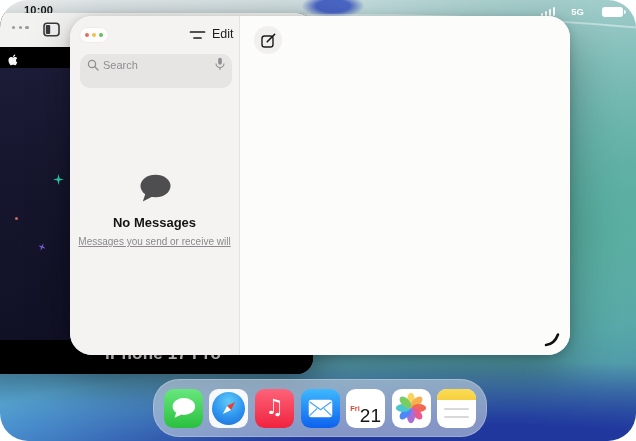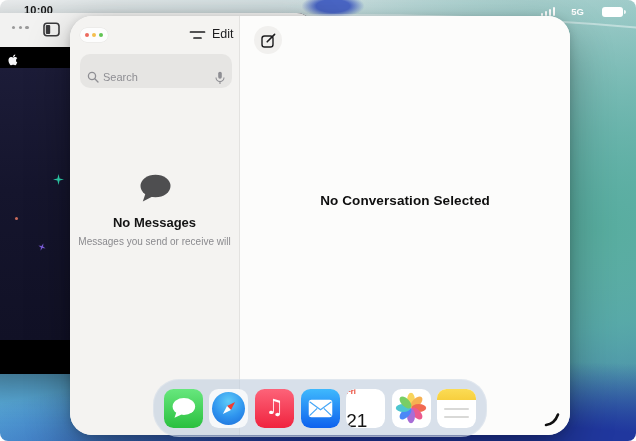--- a/index.html
+++ b/index.html
@@ -1,21 +1,21 @@
 <!DOCTYPE html>
 <html><head>
 <meta charset="utf-8">
 <style>
   * { margin:0; padding:0; box-sizing:border-box; }
   html,body { background:#ffffff; }
   body { font-family:"Liberation Sans","DejaVu Sans",sans-serif; }
 
   .screen {
     position:relative; width:636px; height:441px;
-    border-radius:8px; overflow:hidden;
+    border-radius:28px; overflow:hidden;
     background:
       radial-gradient(42px 16px at 333px 6px, #4a66c6 0%, #4a66c6 40%, rgba(74,102,198,0) 75%),
       radial-gradient(900px 150px at 78% 105%, #20379e 25%, rgba(32,55,158,0) 68%),
       radial-gradient(520px 340px at 2% 100%, #55a8dc 0%, rgba(85,168,220,0) 62%),
       radial-gradient(620px 460px at 94% 52%, #58ad9f 0%, rgba(88,173,159,0) 70%),
       linear-gradient(168deg, #edeff0 0%, #d4e3e5 12%, #a9cfd2 33%, #7ab9bc 56%, #579fbe 79%, #2e55ae 98%);
   }
   .wallpaper-arc {
     position:absolute; left:-650px; top:14px; width:2000px; height:600px;
     border-radius:50%; border-top:2px solid rgba(255,255,255,.42);
@@ -46,43 +46,43 @@
   .bg-sitenav { position:relative; height:21px; background:#000; }
   .apple-logo { position:absolute; left:38px; top:5px; }
   .bg-content { position:relative; height:272px;
     background:linear-gradient(180deg,#1c1c38 0%,#15152d 45%,#111126 100%); }
   .sparkle { position:absolute; }
   .bg-bottom { position:relative; height:34px; background:#000; overflow:visible; }
   .hero-heading { position:absolute; left:135px; top:4px; color:#f5f5f7; font-size:17px; font-weight:700; letter-spacing:.2px; white-space:nowrap; }
 
   
   .msg-window {
-    position:absolute; left:70px; top:16px; width:500px; height:419px;
+    position:absolute; left:70px; top:16px; width:500px; height:339px;
     border-radius:22px; overflow:hidden; display:flex;
     background:#fbfbfa;
     box-shadow:0 18px 45px rgba(0,0,0,.32), 0 2px 10px rgba(0,0,0,.18);
   }
   .msg-sidebar { position:relative; width:170px; background:#f4f3f1; border-right:1px solid #e3e2e0; flex:none; }
   .traffic-pill { position:absolute; left:10px; top:12px; width:28px; height:14px; border-radius:7px;
     background:#fdfdfd; box-shadow:0 0 0 .5px rgba(0,0,0,.06); display:flex; align-items:center; justify-content:center; gap:2.6px; }
   .traffic-pill i { width:4.6px; height:4.6px; border-radius:50%; display:block; }
   .tl-red{background:#ec6a5e;} .tl-yellow{background:#f5bf4f;} .tl-green{background:#61c454;}
   .filter-btn { position:absolute; left:116px; top:11px; width:22px; height:16px; display:flex; align-items:center; justify-content:center; }
   .edit-btn { position:absolute; left:142px; top:11px; font-size:12.5px; color:#1c1c1e; font-weight:400; cursor:default; }
   .search-field { position:absolute; left:10px; top:38px; width:152px; height:20px; border-radius:10px;
-    background:#e6e5e3; display:flex; align-items:flex-start; padding:17px 7px; gap:4px; }
+    background:#e6e5e3; display:flex; align-items:flex-end; padding:17px 7px; gap:4px; }
   .search-field input { flex:1; min-width:0; border:none; outline:none; background:transparent; font-size:11px; color:#3a3a3c;
     font-family:"Liberation Sans","DejaVu Sans",sans-serif; }
   .search-field input::placeholder { color:#8e8e93; }
 
   .empty-state { position:absolute; left:0; top:157px; width:100%; text-align:center; }
   .empty-state .bubble { display:inline-block; margin-bottom:7px; }
   .empty-title { font-size:13px; font-weight:700; color:#141414; margin-bottom:5px; }
   .empty-caption { font-size:10px; line-height:1.3; color:#8a8a8e; }
-  .empty-caption span { display:block; }
+  .empty-caption span { display:block;text-decoration:underline; }
 
   .conv-pane { position:relative; flex:1; background:#fcfcfb; }
   .compose-btn { position:absolute; left:14px; top:10px; width:28px; height:28px; border-radius:50%;
     background:#f1f0ee; display:flex; align-items:center; justify-content:center; }
   .no-conv { position:absolute; left:0; top:177px; width:100%; text-align:center;
     font-size:13.5px; font-weight:700; color:#0e0e0e; letter-spacing:.1px; }
   .resize-handle { position:absolute; right:8px; bottom:3px; }
 
   
   .dock {
@@ -93,21 +93,21 @@
   }
   .dock-icon { width:39px; height:39px; border-radius:9.5px; overflow:hidden; position:relative; flex:none; }
   .di-messages { background:linear-gradient(180deg,#67e77d,#2ac03f); display:flex; align-items:center; justify-content:center; }
   .di-safari { background:#f6f8fa; display:flex; align-items:center; justify-content:center; }
   .safari-face { width:33px; height:33px; border-radius:50%;
     background:radial-gradient(circle at 50% 28%, #5ecbf8 0%, #2e93ee 55%, #1a6bd8 100%);
     display:flex; align-items:center; justify-content:center; }
   .di-music { background:linear-gradient(180deg,#fd6379,#f0233e); display:flex; align-items:center; justify-content:center; }
   .music-note { color:#fff; font-size:21px; font-family:"DejaVu Sans",sans-serif; line-height:1; margin-top:-2px; }
   .di-mail { background:linear-gradient(180deg,#3fb9fd,#0d61ee); display:flex; align-items:center; justify-content:center; }
-  .di-calendar { background:#fff; display:flex; flex-direction:column; align-items:flex-start; justify-content:center; }
+  .di-calendar { background:#fff; display:flex; flex-direction:row; align-items:center; justify-content:center; }
   .cal-weekday { font-size:7.5px; color:#e8402f; font-weight:600; margin-top:1px; }
   .cal-day { font-size:19px; font-weight:300; color:#151515; line-height:1; margin-top:15px; }
   .di-photos { background:#fff; display:flex; align-items:center; justify-content:center; }
   .di-notes { background:#fff; }
   .notes-top { position:absolute; left:0; top:0; width:100%; height:11px; background:linear-gradient(180deg,#fbdc55,#f7cf3e); }
   .notes-line { position:absolute; left:7px; width:25px; height:2.6px; border-radius:2px; background:#d9d9d7; }
   .nl1{top:19px;} .nl2{top:27px;}
 </style>
 </head>
 <body>
@@ -208,21 +208,20 @@
       </div>
     </div>
 
     <div class="conv-pane">
       <div class="compose-btn">
         <svg width="17" height="17" viewBox="0 0 17 17">
           <rect x="2" y="4" width="11" height="11" rx="2.6" fill="none" stroke="#1c1c1e" stroke-width="1.4"></rect>
           <line x1="7.2" y1="9.8" x2="14.6" y2="2.4" stroke="#1c1c1e" stroke-width="1.6" stroke-linecap="round"></line>
         </svg>
       </div>
-      <div class="no-conv">No Conversation Selected</div>
       <div class="resize-handle">
         <svg width="19" height="17" viewBox="0 0 19 17">
           <path d="M3 14 Q11.5 13 15 3.5" fill="none" stroke="#101010" stroke-width="2.6" stroke-linecap="round"></path>
         </svg>
       </div>
     </div>
   </div>
 
   <div class="dock">
     <div class="dock-icon di-messages">

